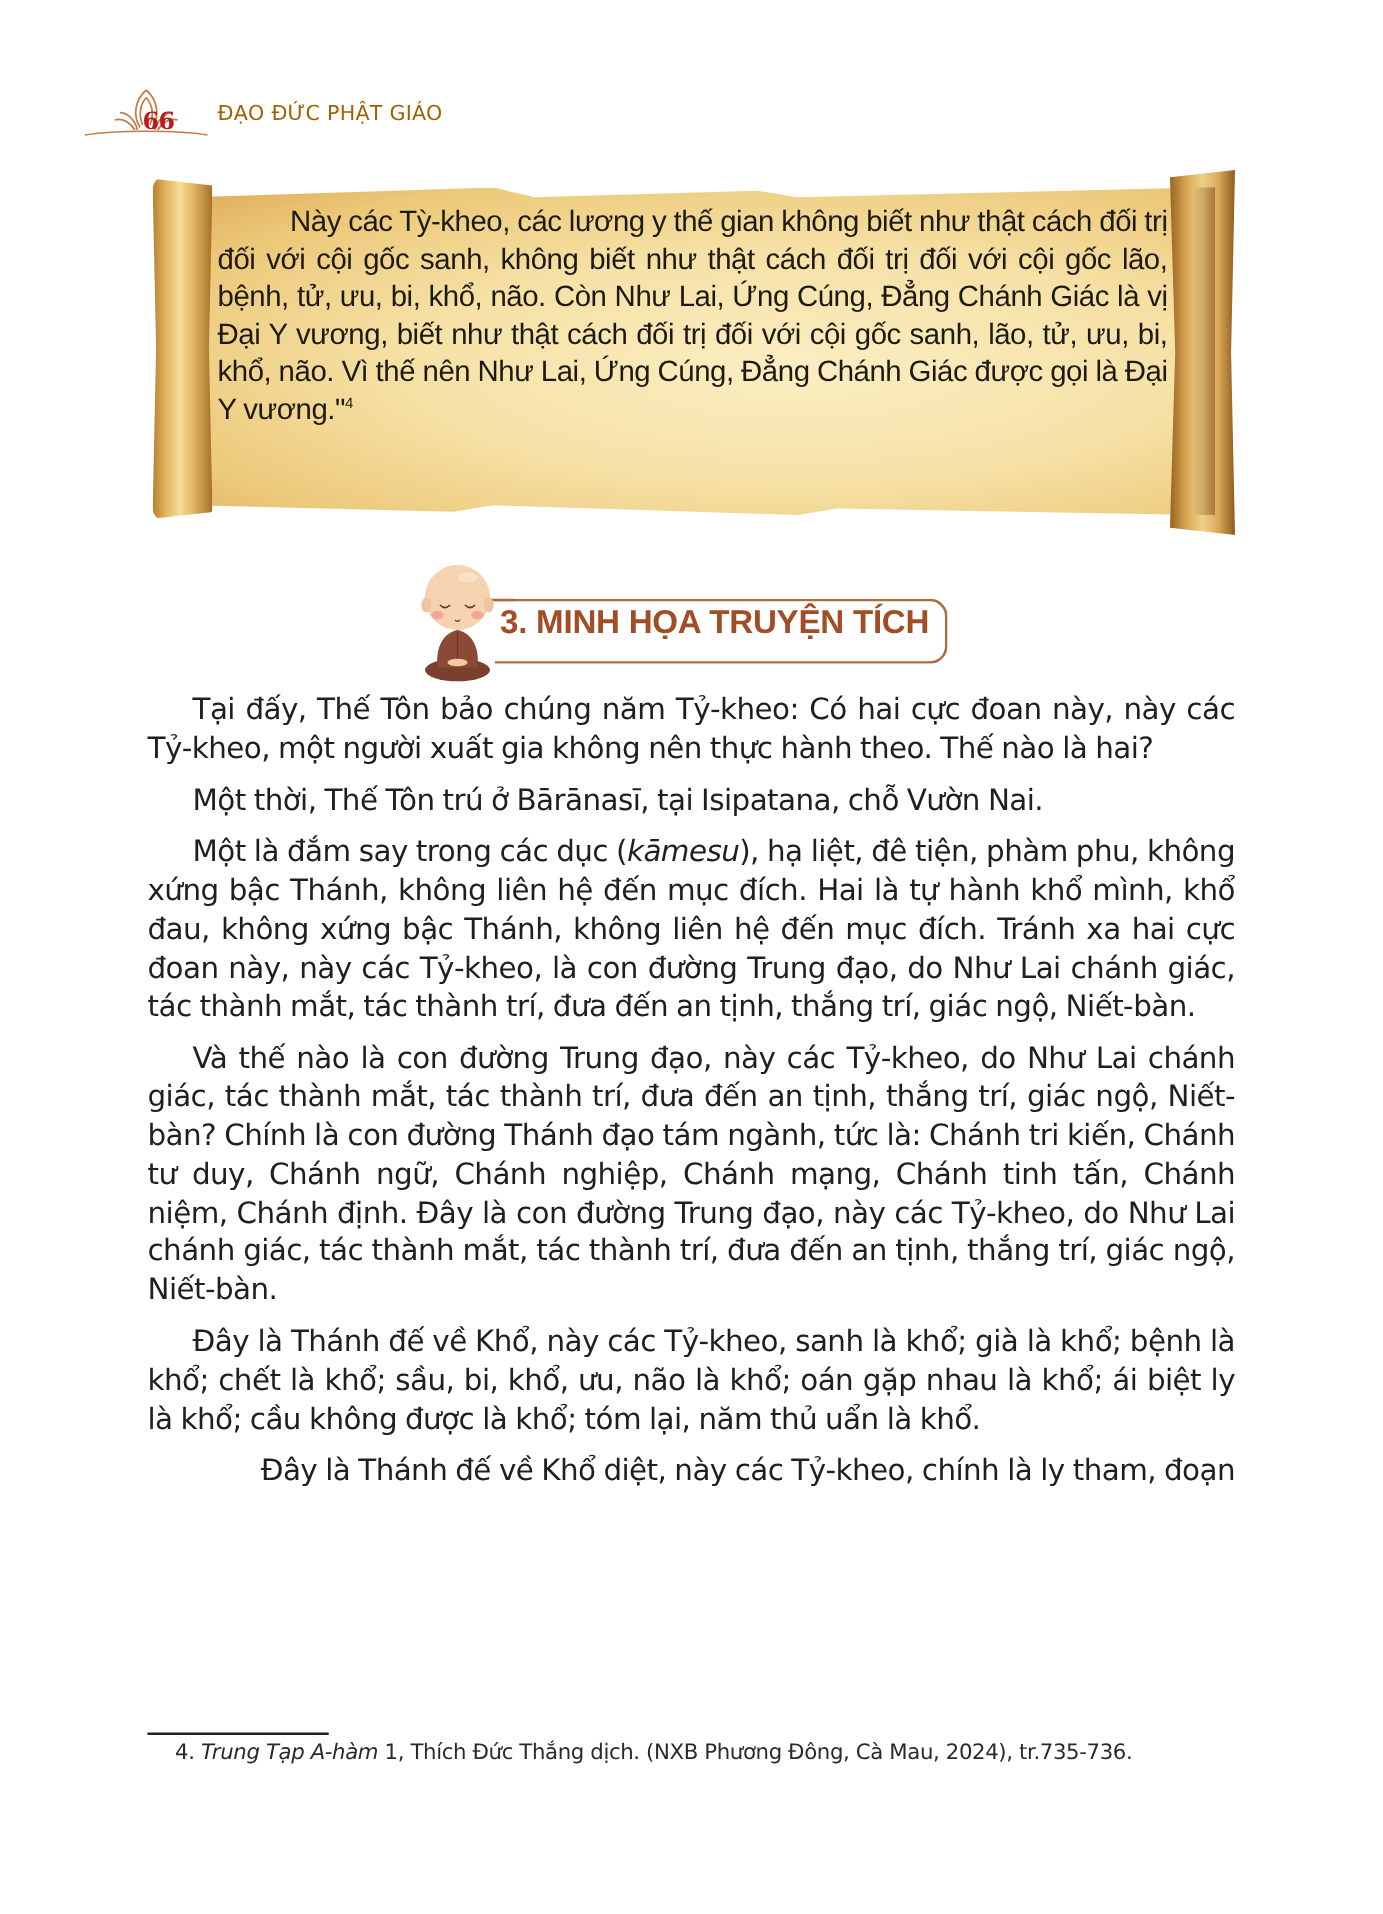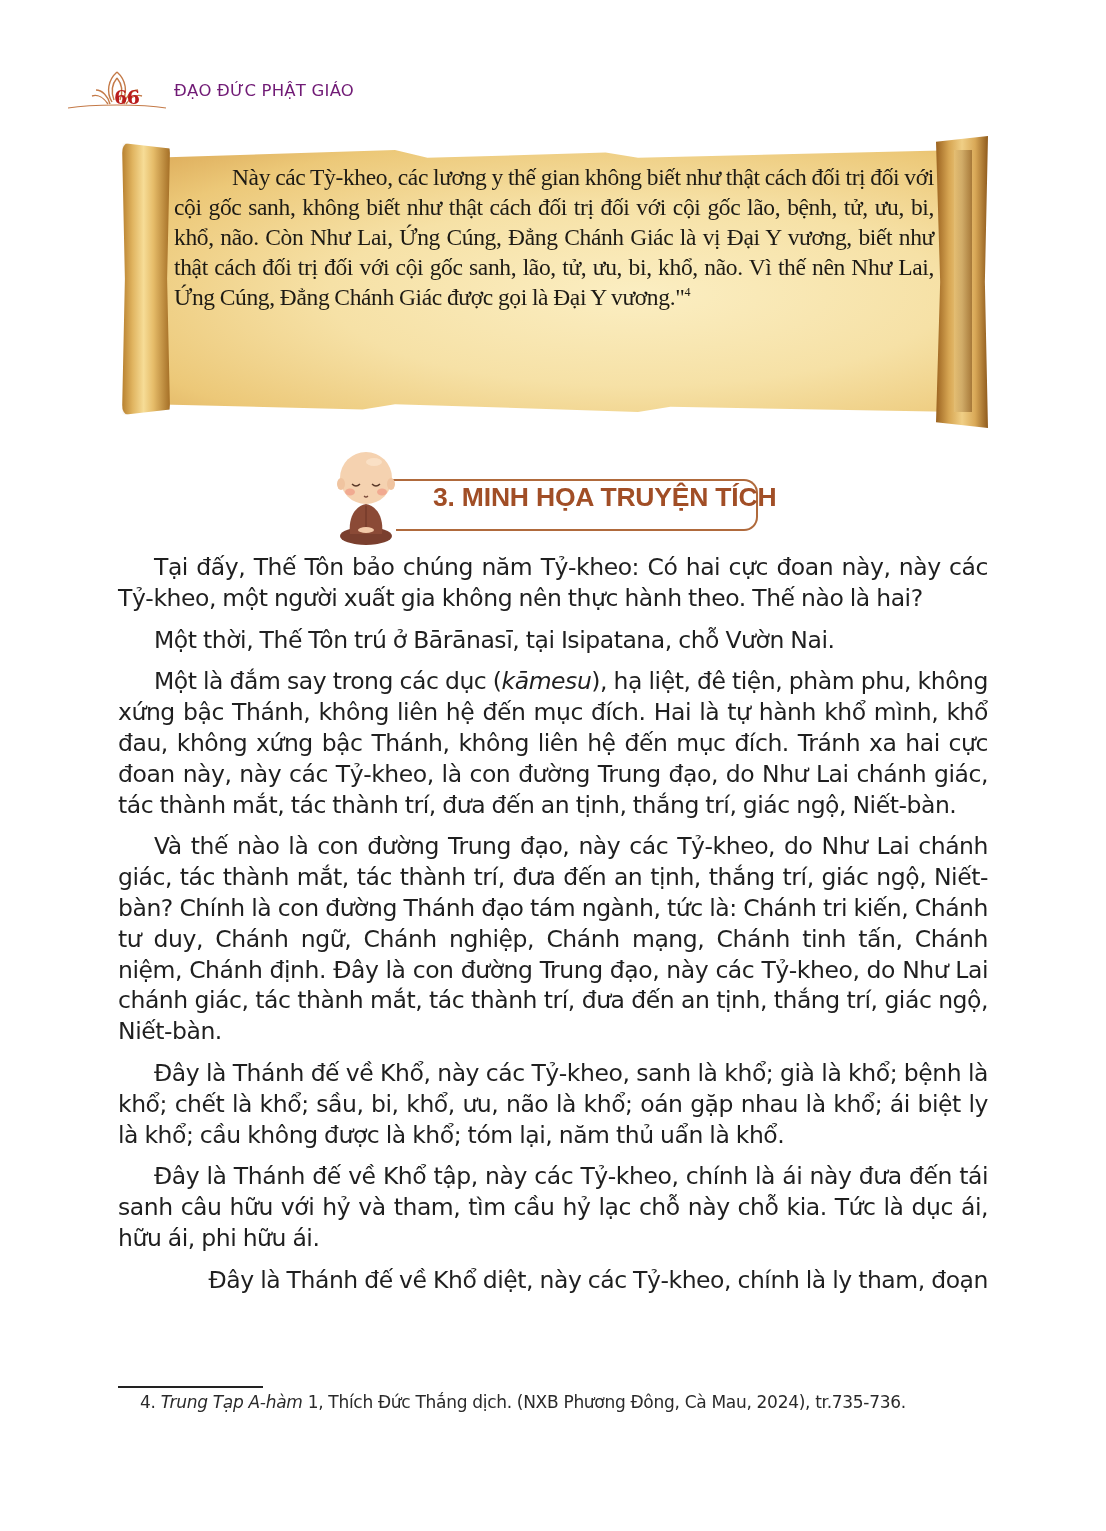--- a/index.html
+++ b/index.html
@@ -41,21 +41,21 @@
       color: #b91c1c;
       letter-spacing: -0.5px;
     }
     .book-title {
       position: absolute;
       left: 112px;
       top: 13px;
       font-family: "DejaVu Sans", sans-serif;
       font-size: 16.5px;
       letter-spacing: 0.2px;
-      color: #701a75;
+      color: #a16207;
       white-space: nowrap;
     }
 
     
     .scroll {
       position: absolute;
       left: 112px;
       top: 128px;
       width: 886px;
       height: 310px;
@@ -98,21 +98,21 @@
       width: 18px;
       height: 262px;
       background: linear-gradient(90deg, #e7c47c, #7a4a16);
       opacity: 0.55;
     }
     .scroll-text {
       position: absolute;
       left: 62px;
       top: 34px;
       width: 760px;
-      font-family: Liberation Serif, serif;
+      font-family: Liberation Sans, sans-serif;
       font-size: 23.5px;
       line-height: 30px;
       color: #1d1a14;
       text-align: justify;
       letter-spacing: -0.35px;
       word-spacing: -0.5px;
     }
     .scroll-text p {
       margin: 0;
       text-indent: 58px;
@@ -146,21 +146,21 @@
       content: "";
       position: absolute;
       left: -4px;
       top: -2px;
       width: 20px;
       height: 2px;
       background: #b06a3c;
     }
     .heading-text {
       position: absolute;
-      left: 97px;
+      left: 64px;
       top: 36px;
       font-family: "Liberation Sans", sans-serif;
       font-weight: bold;
       font-size: 26.5px;
       color: #a14e26;
       letter-spacing: -0.2px;
       white-space: nowrap;
     }
     .monk {
       position: absolute;
@@ -273,21 +273,20 @@
     <path d="M28 50 Q30 52 32 50" fill="none" stroke="#7a4a3a" stroke-width="1.2"></path>
   </svg>
 </div>
 
 <div class="body-text">
   <p>Tại đấy, Thế Tôn bảo chúng năm Tỷ-kheo: Có hai cực đoan này, này các Tỷ-kheo, một người xuất gia không nên thực hành theo. Thế nào là hai?</p>
   <p>Một thời, Thế Tôn trú ở Bārānasī, tại Isipatana, chỗ Vườn Nai.</p>
   <p><span>Một là đắm say trong các dục (</span><em>kāmesu</em><span>), hạ liệt, đê tiện, phàm phu, không xứng bậc Thánh, không liên hệ đến mục đích. Hai là tự hành khổ mình, khổ đau, không xứng bậc Thánh, không liên hệ đến mục đích. Tránh xa hai cực đoan này, này các Tỷ-kheo, là con đường Trung đạo, do Như Lai chánh giác, tác thành mắt, tác thành trí, đưa đến an tịnh, thắng trí, giác ngộ, Niết-bàn.</span></p>
   <p>Và thế nào là con đường Trung đạo, này các Tỷ-kheo, do Như Lai chánh giác, tác thành mắt, tác thành trí, đưa đến an tịnh, thắng trí, giác ngộ, Niết-bàn? Chính là con đường Thánh đạo tám ngành, tức là: Chánh tri kiến, Chánh tư duy, Chánh ngữ, Chánh nghiệp, Chánh mạng, Chánh tinh tấn, Chánh niệm, Chánh định. Đây là con đường Trung đạo, này các Tỷ-kheo, do Như Lai chánh giác, tác thành mắt, tác thành trí, đưa đến an tịnh, thắng trí, giác ngộ, Niết-bàn.</p>
   <p>Đây là Thánh đế về Khổ, này các Tỷ-kheo, sanh là khổ; già là khổ; bệnh là khổ; chết là khổ; sầu, bi, khổ, ưu, não là khổ; oán gặp nhau là khổ; ái biệt ly là khổ; cầu không được là khổ; tóm lại, năm thủ uẩn là khổ.</p>
-  <p>Đây là Thánh đế về Khổ tập, này các Tỷ-kheo, chính là ái này đưa đến tái sanh câu hữu với hỷ và tham, tìm cầu hỷ lạc chỗ này chỗ kia. Tức là dục ái, hữu ái, phi hữu ái.</p>
   <p style="text-align:right;">Đây là Thánh đế về Khổ diệt, này các Tỷ-kheo, chính là ly tham, đoạn</p>
 </div>
 
 <div class="footnote-rule"></div>
 <div class="footnote">
   <span class="fn-num">4.</span>
   <em>Trung Tạp A-hàm</em><span> 1, Thích Đức Thắng dịch. (NXB Phương Đông, Cà Mau, 2024), tr.735-736.</span>
 </div>
 
 </body></html>

